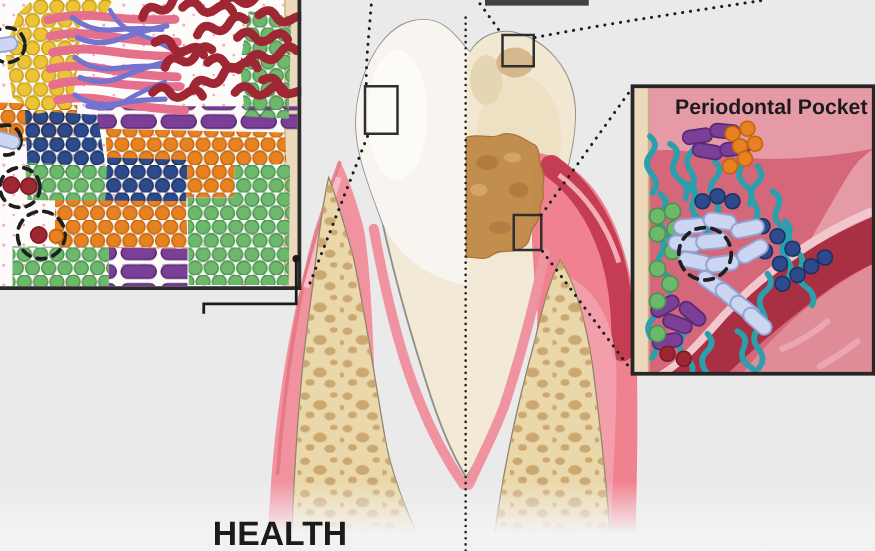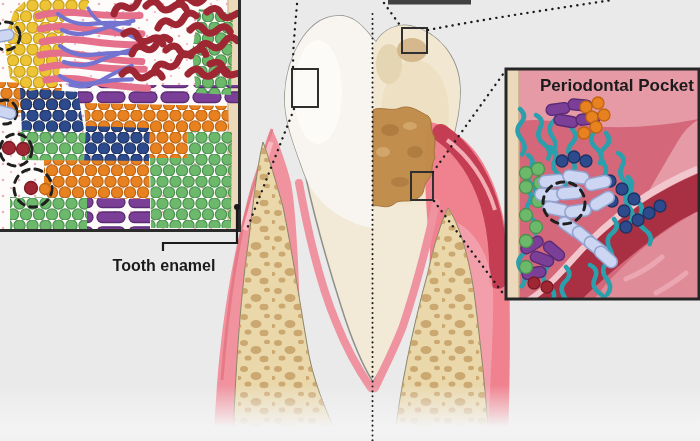--- a/index.html
+++ b/index.html
@@ -356,15 +356,15 @@
     <rect class="zoombox" x="411" y="172" width="22" height="28"></rect>
     <path class="dotline" d="M297,4 C295,30 293,45 293,67"></path>
     <path class="dotline" d="M294,109 L247,229"></path>
     <path class="dotline" d="M384,3 L402,28"></path>
     <path class="dotline" d="M428,30 C490,18 560,8 612,0"></path>
     <path class="dotline" d="M433,172 L506,70"></path>
     <path class="dotline" d="M434,201 L505,296"></path>
   </g>
 </svg>
 
-<div class="overlay-label" id="lbl-enamel">Tooth enamel</div>
 <div class="overlay-label" id="lbl-pocket">Periodontal Pocket</div>
+<div class="overlay-label" id="lbl-health">HEALTH</div>
 </div>
 
 </body></html>

